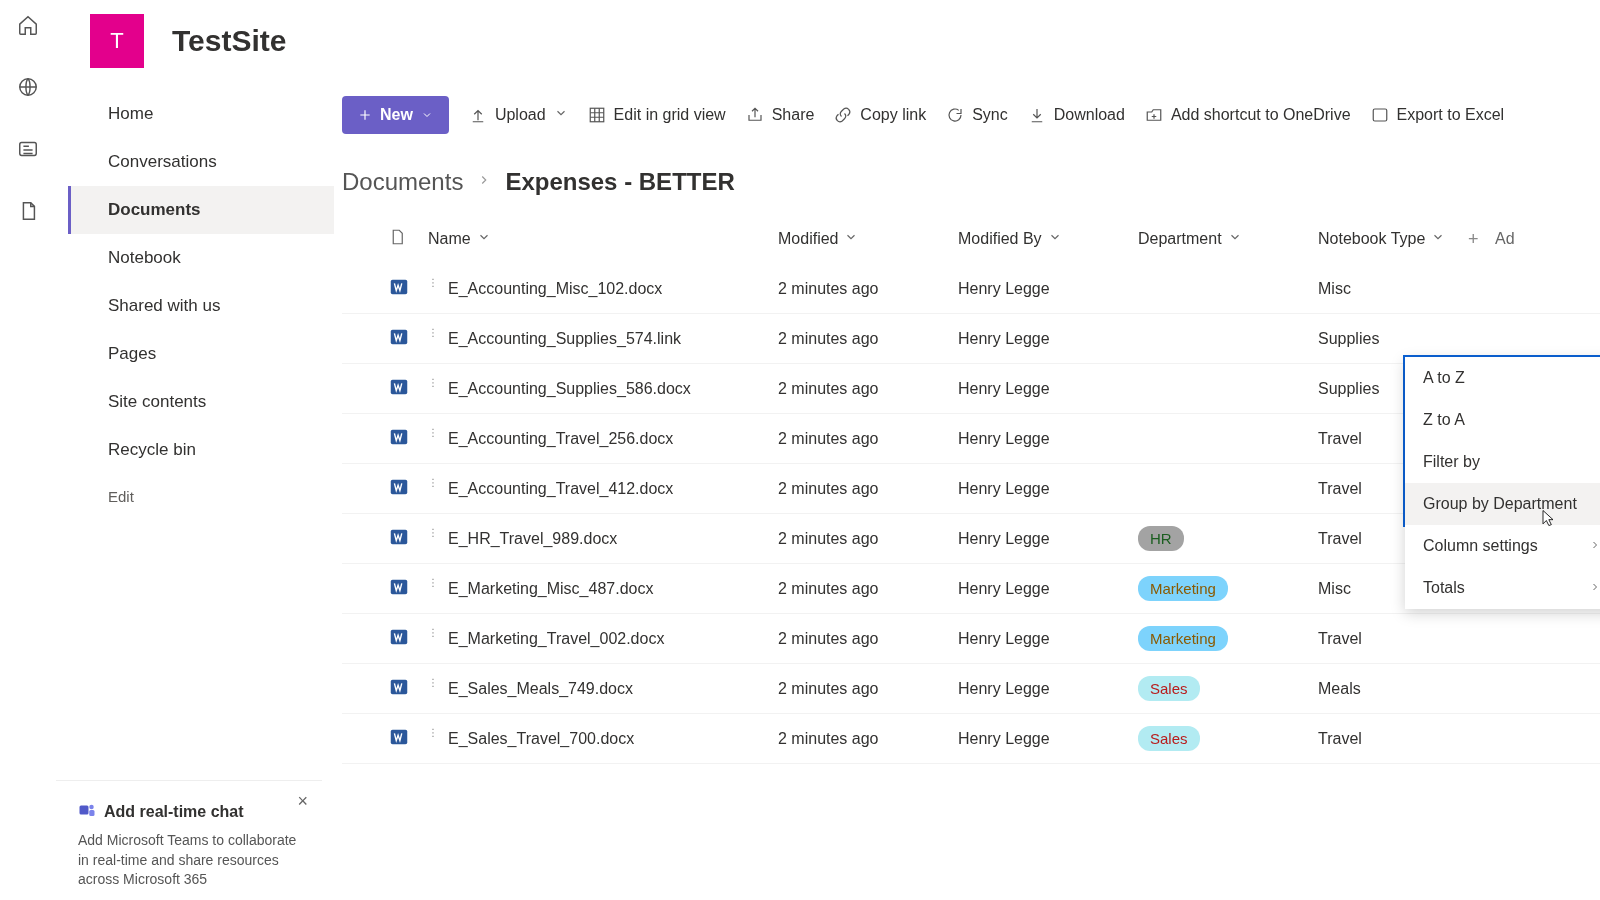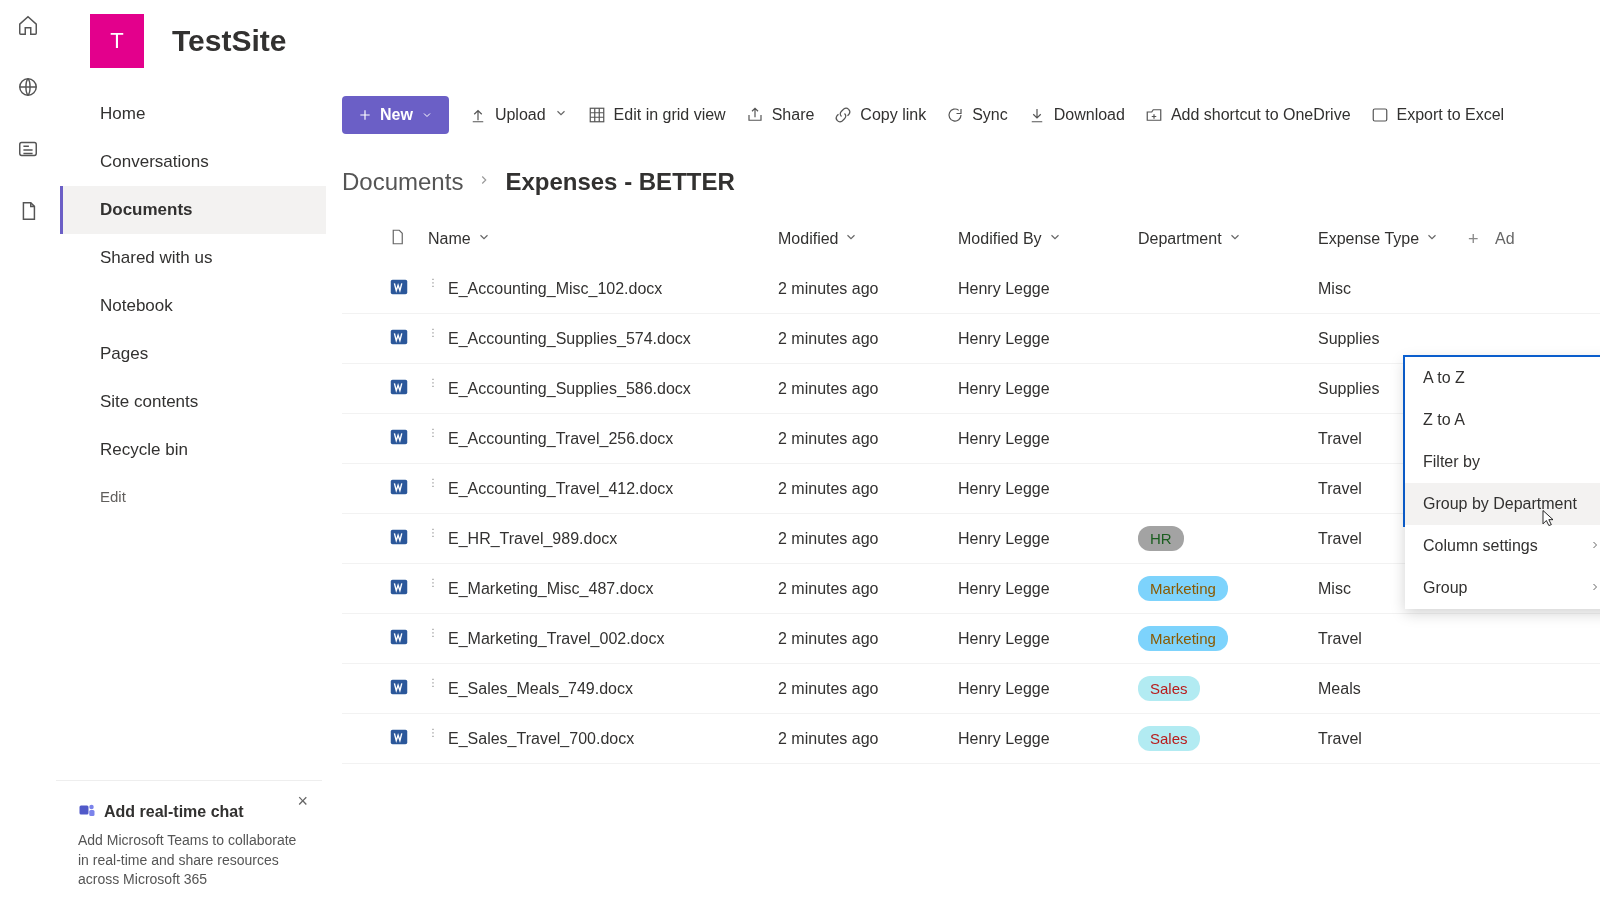--- a/index.html
+++ b/index.html
@@ -8,21 +8,21 @@
 
 .app-rail { position:absolute; left:0; top:0; width:56px; height:100%; background:#fff; display:flex; flex-direction:column; align-items:center; padding-top:14px; gap:36px; }
 .app-rail svg { width:22px; height:22px; stroke:#555; fill:none; stroke-width:1.6; }
 
 
 .site-header { position:absolute; left:56px; top:0; right:0; height:82px; display:flex; align-items:center; padding-left:34px; }
 .site-logo { width:54px; height:54px; background:#e3008c; display:flex; align-items:center; justify-content:center; color:#fff; font-size:22px; font-weight:400; }
 .site-title { font-size:30px; font-weight:600; margin-left:28px; }
 
 
-.left-nav { position:absolute; left:60px; top:90px; width:266px; }
+.left-nav { position:absolute; left:68px; top:90px; width:266px; }
 .nav-item { padding:14px 0 14px:40px; padding:14px 0 14px 40px; font-size:17px; color:#323130; cursor:pointer; }
 .nav-item.selected { font-weight:600; border-left:3px solid #6b5fc6; background:#f3f2f1; padding-left:37px; }
 .nav-edit { padding:14px 0 14px 40px; font-size:15px; color:#605e5c; cursor:pointer; }
 
 
 .promo { position:absolute; left:56px; bottom:0; width:266px; border-top:1px solid #eee; padding:20px 22px 10px 22px; }
 .promo-close { position:absolute; right:14px; top:10px; font-size:18px; color:#666; cursor:pointer; }
 .promo-head { display:flex; align-items:center; gap:8px; font-weight:600; font-size:16px; margin-bottom:8px; }
 .promo-body { font-size:14px; color:#555; line-height:1.4; }
 
@@ -98,22 +98,22 @@
 
 <div class="site-header">
   <div class="site-logo">T</div>
   <div class="site-title">TestSite</div>
 </div>
 
 <div class="left-nav" id="leftnav">
     <div class="nav-item">Home</div>
     <div class="nav-item">Conversations</div>
     <div class="nav-item selected">Documents</div>
+    <div class="nav-item">Notebook</div>
     <div class="nav-item">Shared with us</div>
-    <div class="nav-item">Notebook</div>
     <div class="nav-item">Pages</div>
     <div class="nav-item">Site contents</div>
     <div class="nav-item">Recycle bin</div>
     <div class="nav-edit">Edit</div>
   </div>
 
 <div class="promo">
   <span class="promo-close">×</span>
   <div class="promo-head">
     <span><svg width="18" height="18" viewBox="0 0 24 24">
@@ -226,21 +226,21 @@
               <path d="M6 9l6 6 6-6"></path>
             </svg></span>
         </div>
       <div class="col-dept th">
           <span>Department</span>
           <span class="chev"><svg viewBox="0 0 24 24">
               <path d="M6 9l6 6 6-6"></path>
             </svg></span>
         </div>
       <div class="col-exp th">
-          <span>Expense Type</span>
+          <span>Notebook Type</span>
           <span class="chev"><svg viewBox="0 0 24 24">
               <path d="M6 9l6 6 6-6"></path>
             </svg></span>
         </div>
       <div class="col-add th"><span style="font-size:18px;color:#888">+</span>&nbsp;<span>Ad</span></div>
     </div>
     <div id="rows">
         <div class="tr">
           <div class="col-check"></div>
           <div class="col-icon"><svg class="doc-icon" viewBox="0 0 24 24">
@@ -258,21 +258,21 @@
           <div class="col-add"></div>
         </div>
         <div class="tr">
           <div class="col-check"></div>
           <div class="col-icon"><svg class="doc-icon" viewBox="0 0 24 24">
               <rect x="3" y="4" width="18" height="16" rx="2" fill="#2b579a"></rect>
               <path d="M7 8l2 8 2-6 2 6 2-8" stroke="#fff" stroke-width="1.5" fill="none"></path>
             </svg></div>
           <div class="col-name td td-name">
             <span class="sup">⋮</span>
-            <span>E_Accounting_Supplies_574.docx</span>
+            <span>E_Accounting_Supplies_574.link</span>
           </div>
           <div class="col-mod td">2 minutes ago</div>
           <div class="col-modby td">Henry Legge</div>
           <div class="col-dept td"></div>
           <div class="col-exp td">Supplies</div>
           <div class="col-add"></div>
         </div>
         <div class="tr">
           <div class="col-check"></div>
           <div class="col-icon"><svg class="doc-icon" viewBox="0 0 24 24">
@@ -419,21 +419,21 @@
     <div class="menu-item hover">
         <span>Group by Department</span>
       </div>
     <div class="menu-item">
         <span>Column settings</span>
         <span class="sub-chev"><svg viewBox="0 0 24 24">
             <path d="M9 6l6 6-6 6"></path>
           </svg></span>
       </div>
     <div class="menu-item">
-        <span>Group</span>
+        <span>Totals</span>
         <span class="sub-chev"><svg viewBox="0 0 24 24">
             <path d="M9 6l6 6-6 6"></path>
           </svg></span>
       </div>
   </div>
   <div class="cursor"><svg viewBox="0 0 24 24">
         <path d="M6 3l0 16 4-4 3 6 3-1-3-6 5 0z" fill="#fff" stroke="#000" stroke-width="1"></path>
       </svg></div>
 
 </div>

